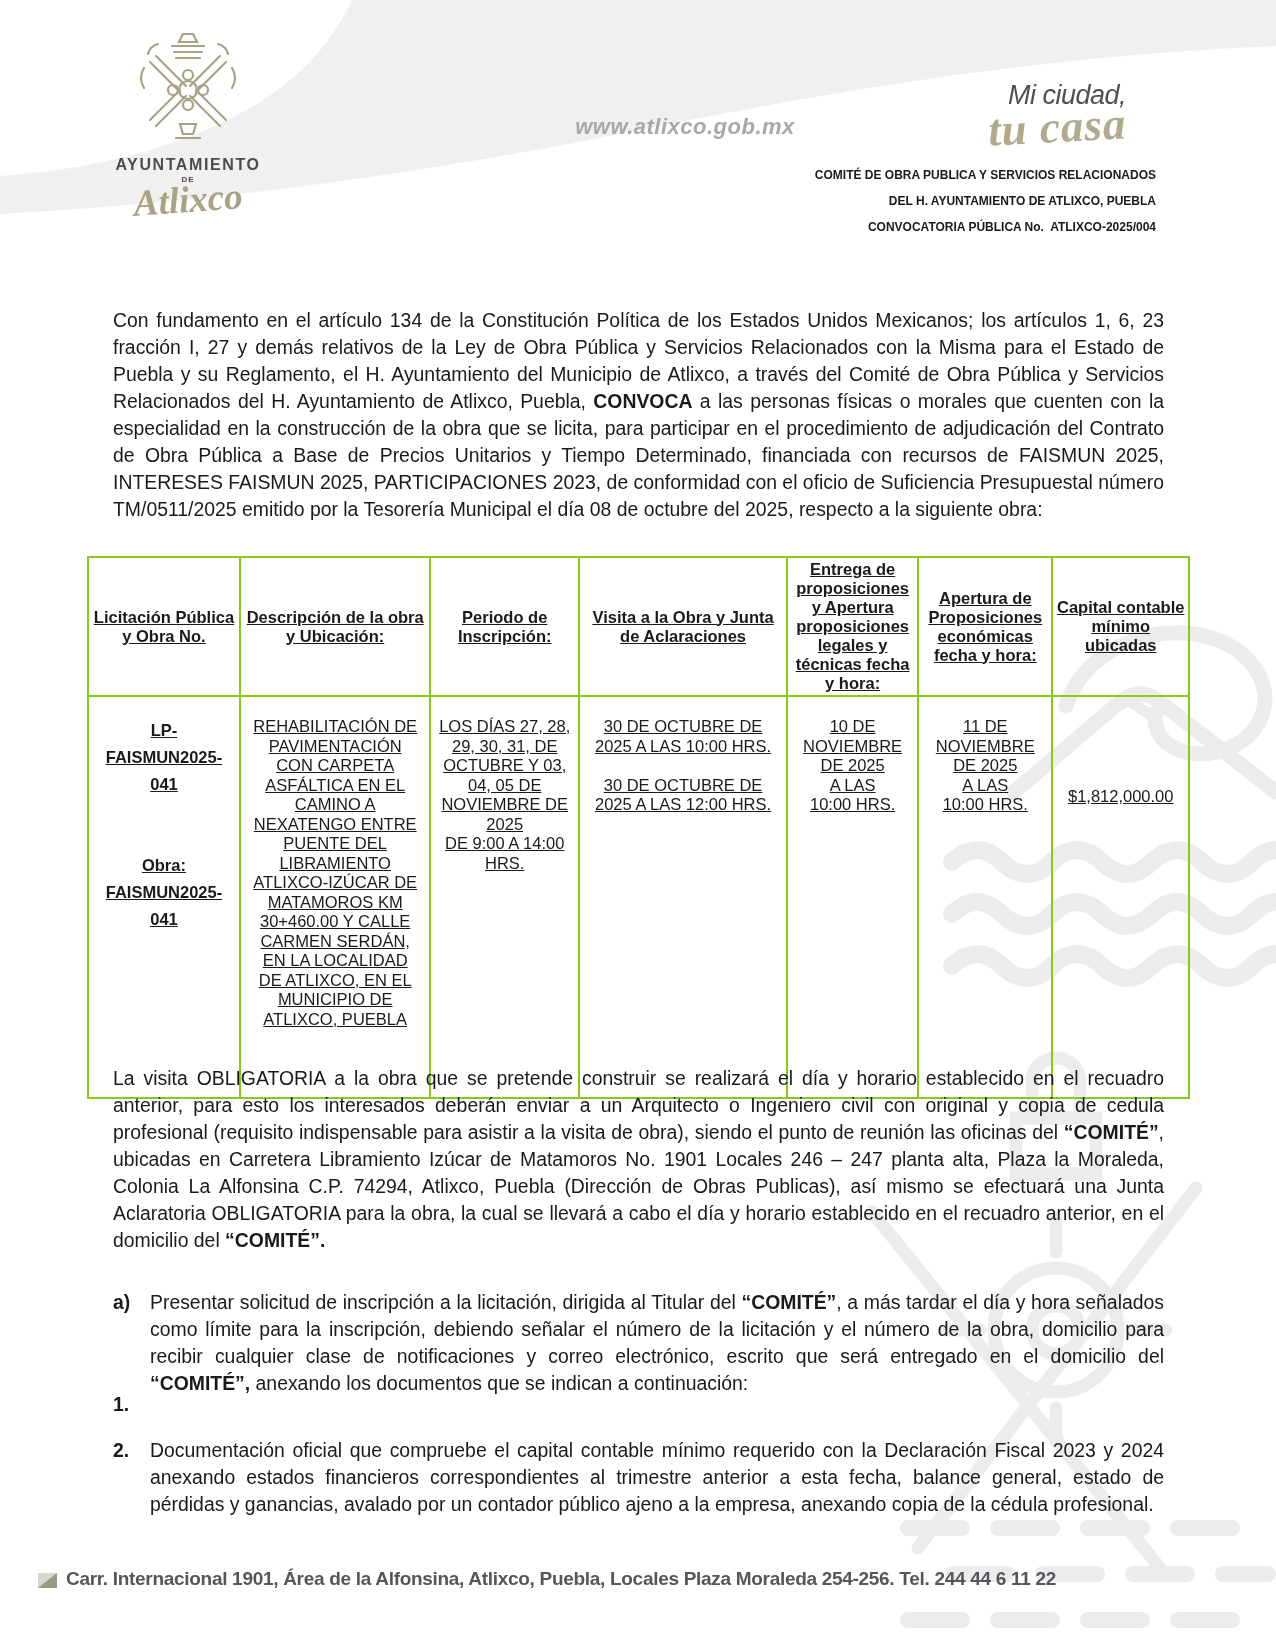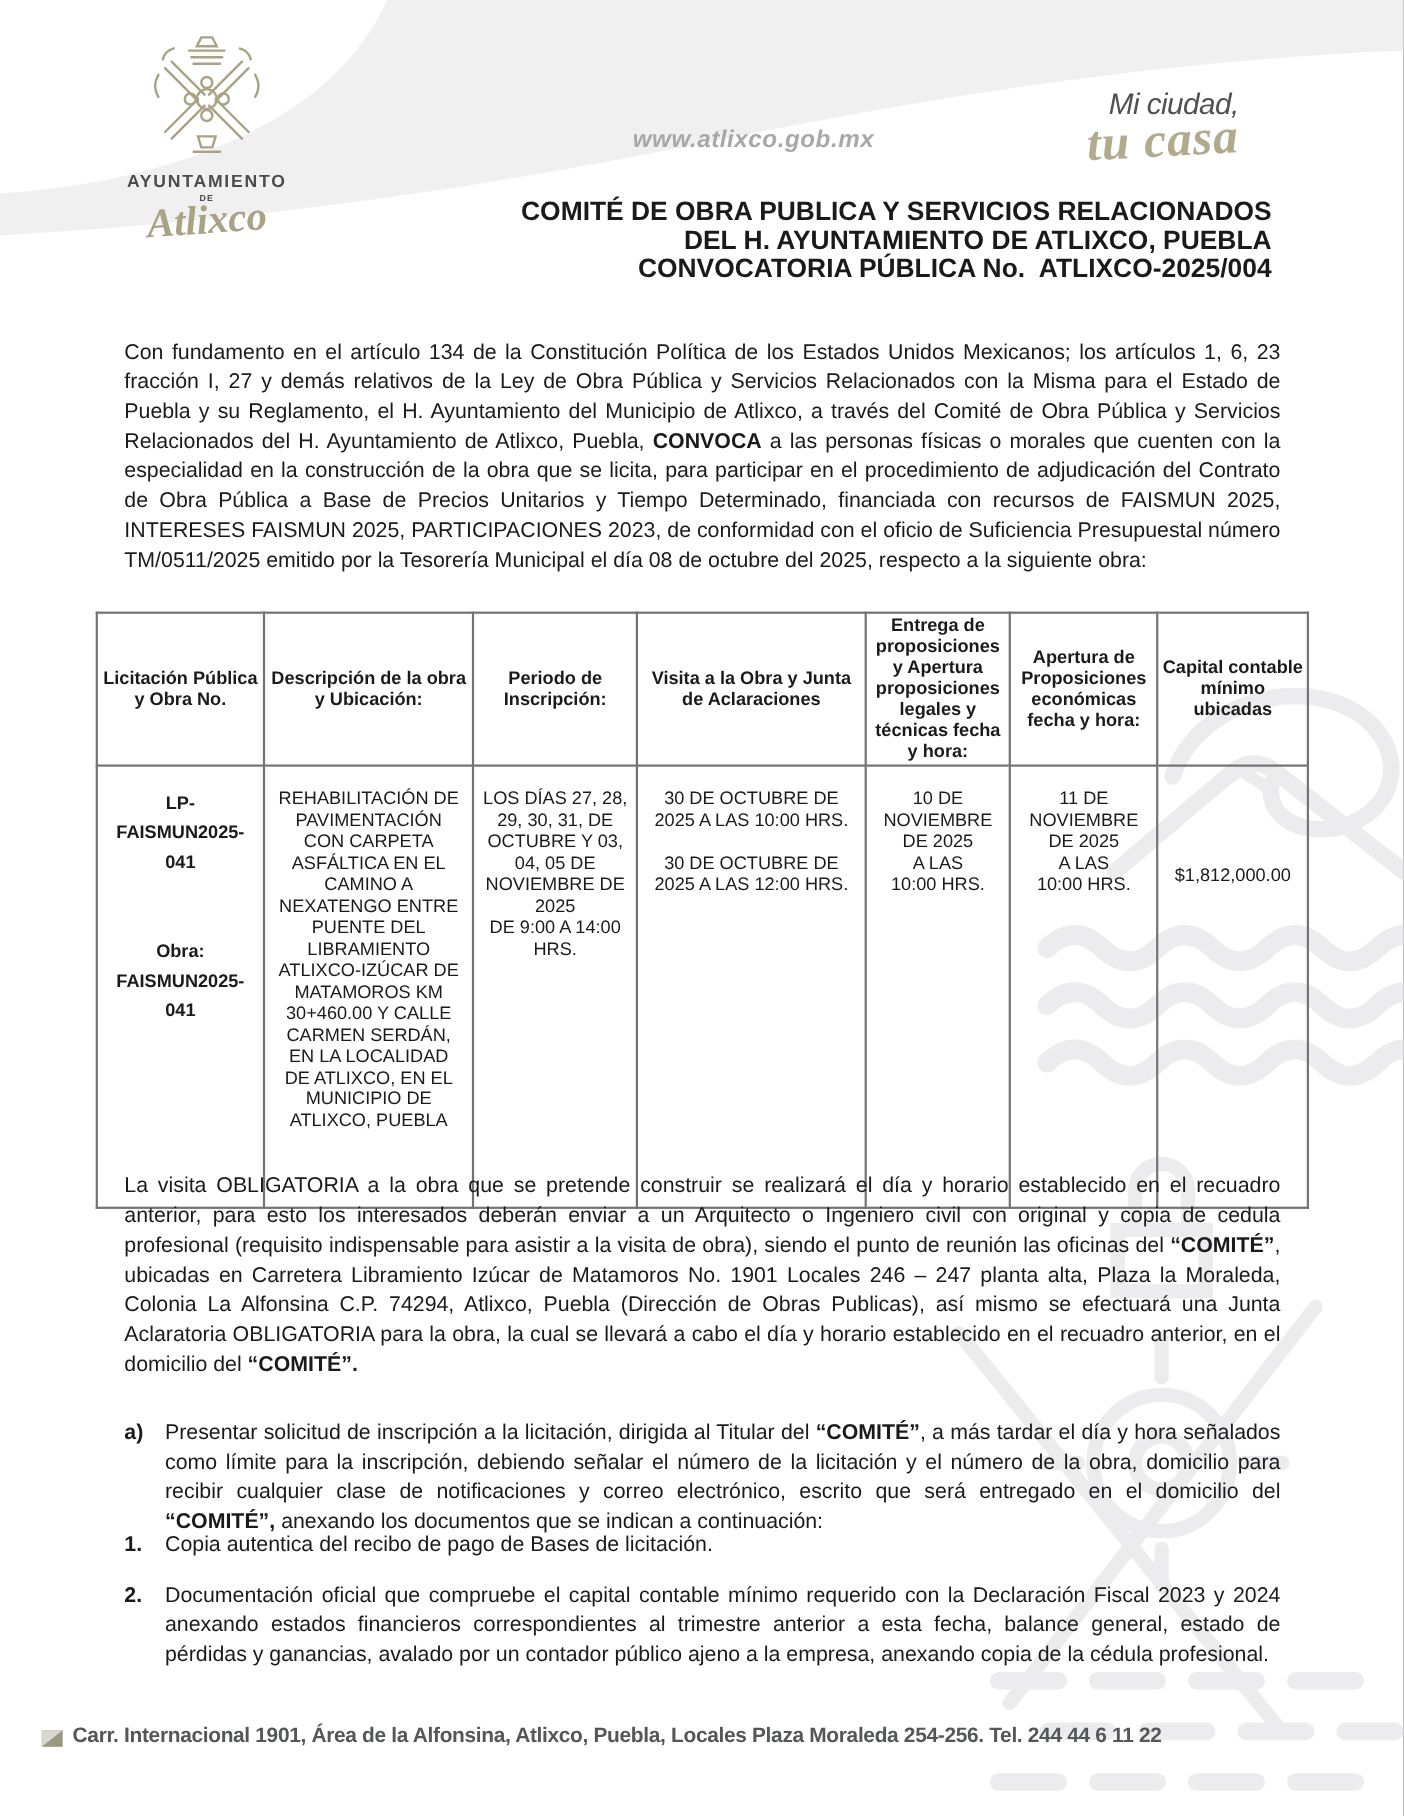--- a/index.html
+++ b/index.html
@@ -20,40 +20,40 @@
   .logo .org{font-size:16px;font-weight:bold;color:#4c4c4c;letter-spacing:1.6px;margin-top:4px;}
   .logo .de{font-size:8px;font-weight:bold;color:#4c4c4c;letter-spacing:1px;margin-top:1px;}
   .logo .city{font-size:37px;font-weight:bold;font-style:italic;color:#a9a285;
     font-family:"Liberation Serif", serif;margin-top:-6px;transform:rotate(-4deg);}
   .website{left:560px;top:114px;width:250px;text-align:center;
     font-size:22px;font-weight:bold;font-style:italic;color:#a8a8a8;letter-spacing:.5px;}
   .slogan{right:150px;top:80px;text-align:right;}
   .slogan .l1{font-size:27px;font-weight:400;font-style:italic;color:#4f5052;letter-spacing:-.5px;}
   .slogan .l2{font-size:45px;font-weight:bold;font-style:italic;color:#b1aa8c;
     font-family:"Liberation Serif", serif;margin-top:-10px;transform:rotate(-3deg);letter-spacing:1px;}
-  .doc-title{right:120px;top:180px;text-align:right;font-size:24px;font-weight:bold;line-height:26px;}
+  .doc-title{right:120px;top:162px;text-align:right;font-size:12px;font-weight:bold;line-height:26px;}
   .doc-title div{white-space:pre-wrap;}
 
   
   .para{left:113px;width:1051px;font-size:19.4px;line-height:27px;text-align:justify;}
   .intro{top:288px;}
   .para2{top:1046px;}
   .h-req{left:113px;top:1241px;width:1051px;font-size:19.4px;font-weight:bold;}
   .item{left:113px;width:1051px;font-size:19.4px;line-height:27px;text-align:justify;
     padding-left:37px;box-sizing:border-box;}
   .item .marker{position:absolute;left:0;top:0;font-weight:bold;}
   .item-a{top:1289px;}
   .item-1{top:1391px;}
   .item-2{top:1437px;}
   b{font-weight:bold;}
 
   
   .tender-table{left:87px;top:556px;width:1103px;}
   table{border-collapse:collapse;table-layout:fixed;width:1103px;background:transparent;}
-  th,td{border:2px solid #737373;text-align:center;padding:2px 3px;overflow:hidden;}
+  th,td{border:2px solid #84cc16;text-align:center;padding:2px 3px;overflow:hidden;text-decoration:underline;}
   th{font-size:16.5px;font-weight:bold;line-height:19px;vertical-align:middle;height:130px;}
   td{font-size:16.5px;line-height:19.5px;vertical-align:top;height:308px;padding-top:20px;}
   td.lic{font-weight:bold;line-height:27px;}
   td.capital{padding-top:90px;}
 
   
   .footer{left:38px;top:1568px;display:flex;align-items:center;}
   .footer .tri{width:0;height:0;border-bottom:15px solid #9a9880;border-left:19px solid #d8d8d2;
     margin-right:9px;margin-top:2px;}
   .footer .txt{font-size:19px;font-weight:bold;color:#55565a;letter-spacing:-.3px;}
@@ -175,21 +175,20 @@
   <p class="layer para para2"><span>La visita OBLIGATORIA a la obra que se pretende construir se realizará el día y horario establecido en el recuadro anterior, para esto los interesados deberán enviar a un Arquitecto o Ingeniero civil con original y copia de cedula profesional (requisito indispensable para asistir a la visita de obra), siendo el punto de reunión las oficinas del </span><b>“COMITÉ”</b><span>, ubicadas en Carretera Libramiento Izúcar de Matamoros No. 1901 Locales 246 – 247 planta alta, Plaza la Moraleda, Colonia La Alfonsina C.P. 74294, Atlixco, Puebla (Dirección de Obras Publicas), así mismo se efectuará una Junta Aclaratoria OBLIGATORIA para la obra, la cual se llevará a cabo el día y horario establecido en el recuadro anterior, en el domicilio del </span><b>“COMITÉ”.</b></p>
 
 
   <div class="layer item item-a">
     <span class="marker">a)</span>
     <span><span>Presentar solicitud de inscripción a la licitación, dirigida al Titular del </span><b>“COMITÉ”</b><span>, a más tardar el día y hora señalados como límite para la inscripción, debiendo señalar el número de la licitación y el número de la obra, domicilio para recibir cualquier clase de notificaciones y correo electrónico, escrito que será entregado en el domicilio del </span><b>“COMITÉ”,</b><span> anexando los documentos que se indican a continuación:</span></span>
   </div>
 
   <div class="layer item item-1">
     <span class="marker">1.</span>
-    <span>Copia autentica del recibo de pago de Bases de licitación.</span>
   </div>
 
   <div class="layer item item-2">
     <span class="marker">2.</span>
     <span>Documentación oficial que compruebe el capital contable mínimo requerido con la Declaración Fiscal 2023 y 2024 anexando estados financieros correspondientes al trimestre anterior a esta fecha, balance general, estado de pérdidas y ganancias, avalado por un contador público ajeno a la empresa, anexando copia de la cédula profesional.</span>
   </div>
 
   <div class="layer footer">
     <span class="tri"></span>
     <span class="txt">Carr. Internacional 1901, Área de la Alfonsina, Atlixco, Puebla, Locales Plaza Moraleda 254-256. Tel. 244 44 6 11 22</span>

